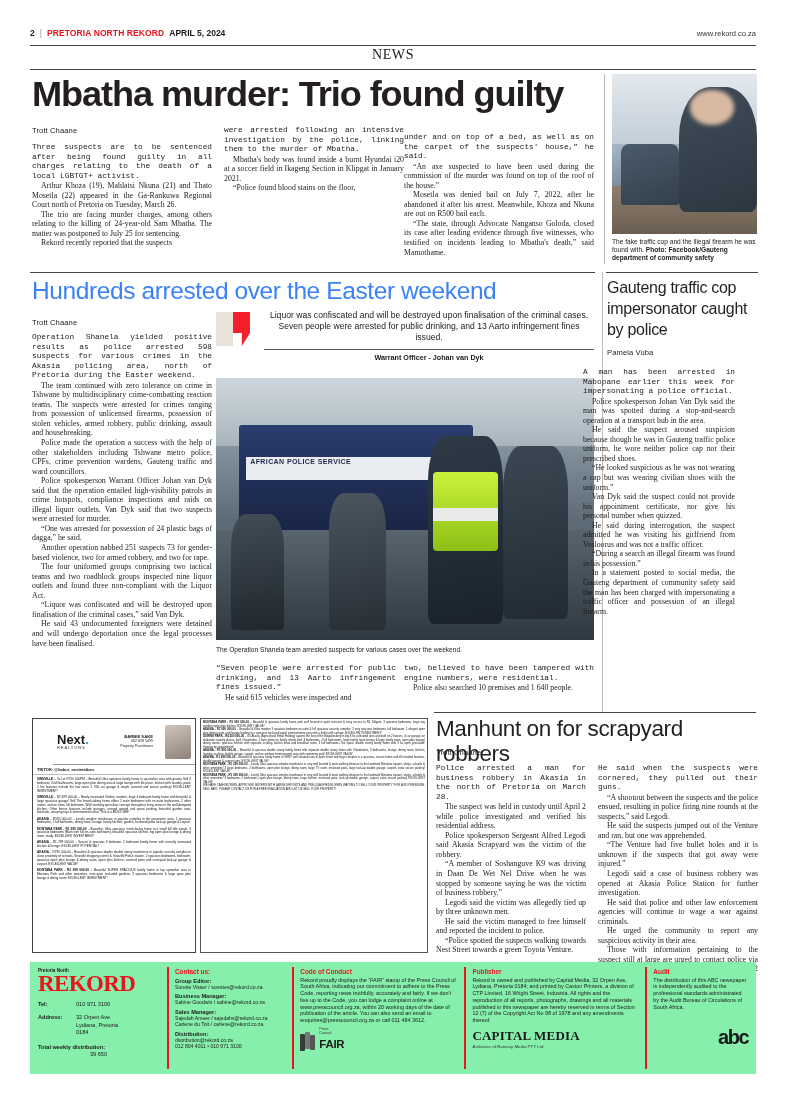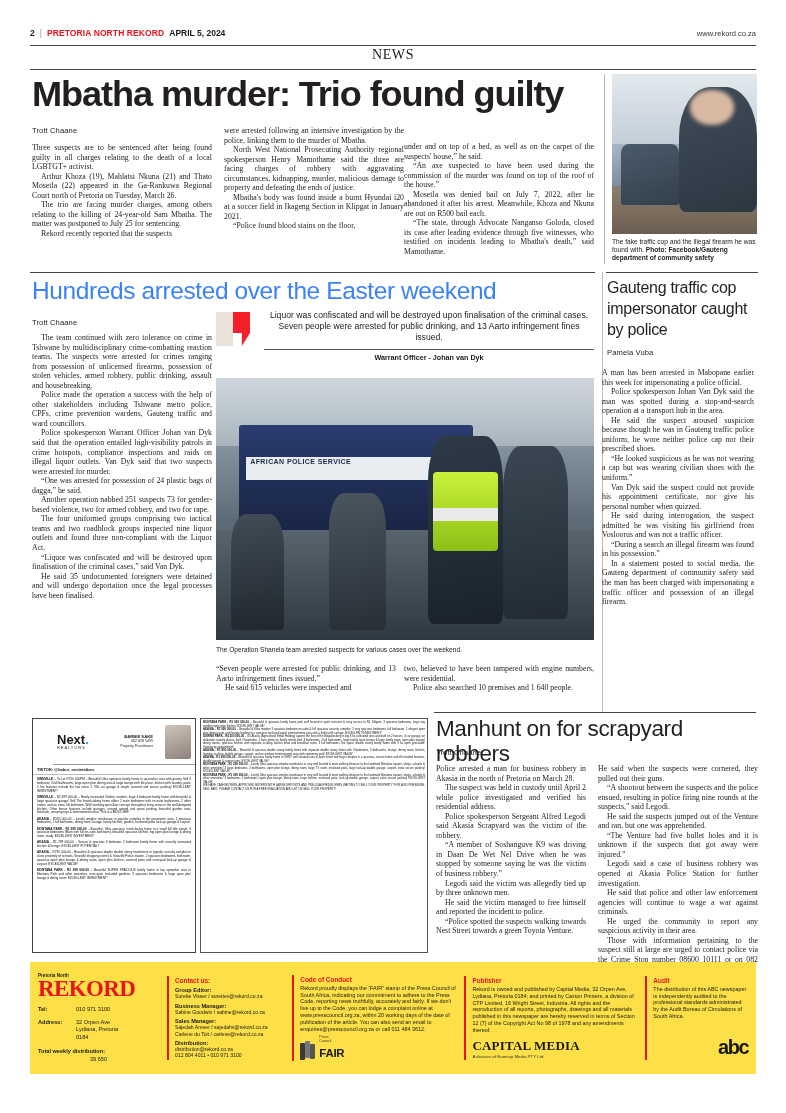--- a/index.html
+++ b/index.html
@@ -46,25 +46,25 @@
   .byline {
     font-family:"Liberation Sans", sans-serif; font-size:7.6px;
     color:#222; margin-bottom:8px; letter-spacing:.1px;
   }
   .bodycol {
     font-family:"Liberation Serif", serif;
     font-size:7.8px; line-height:9.55px; color:#1c1c1c;
     text-align:justify; hyphens:auto;
   }
   .bodycol p { margin:0; text-indent:9px; }
-  .bodycol p.first { text-indent:0; }
+  .bodycol p.first { text-indent:0;font-family:Liberation Mono, monospace; }
 
   .lead-c1 { position:absolute; left:32px;  top:126px; width:180px; }
   .lead-c2 { position:absolute; left:224px; top:126px; width:180px; }
-  .lead-c3 { position:absolute; left:404px; top:142px; width:190px; }
+  .lead-c3 { position:absolute; left:404px; top:133px; width:190px; }
 
   
   .photo-lead {
     position:absolute; left:612px; top:74px; width:145px; height:160px;
     background: linear-gradient(170deg,#cfd9e2 0%, #b9c6d2 22%, #9fb0bf 42%, #7d8fa0 60%, #6b7c8c 78%, #5d6e7e 100%);
     overflow:hidden;
   }
   .pl-window { position:absolute; left:0; top:0; width:100%; height:44%;
     background:linear-gradient(180deg,#e3e9ee,#c3ced8); }
   .pl-dash { position:absolute; left:0; bottom:0; width:100%; height:30%;
@@ -182,21 +182,21 @@
   
   .rcol-divider { position:absolute; left:602px; top:272px; width:1px; height:440px; background:#bbb; }
   .rule-sec3 { left:606px; top:272px; width:152px; height:1px; background:#444; }
   .sec3-head {
     position:absolute; left:607px; top:277px; width:155px;
     font-family:"Liberation Sans", sans-serif;
     font-weight:400; font-size:16px; line-height:21px;
     letter-spacing:-.3px; color:#231f20;
   }
   .sec3-byline { position:absolute; left:607px; top:348px; }
-  .sec3-body { position:absolute; left:602px; top:368px; width:152px; }
+  .sec3-body { position:absolute; left:583px; top:368px; width:152px; }
 
   
   .rule-sec4 { left:434px; top:712px; width:322px; height:1px; background:#444; }
   .sec4-head {
     position:absolute; left:436px; top:716px; width:325px;
     font-family:"Liberation Sans", sans-serif;
     font-weight:400; font-size:22.5px; line-height:25px;
     letter-spacing:-.4px; color:#231f20;
   }
   .sec4-byline { position:absolute; left:436px; top:748px; }
@@ -242,23 +242,22 @@
   .ad-body { padding:3px 4px; }
   .ad-line {
     font-family:"Liberation Sans", sans-serif; font-size:3.1px; line-height:3.9px;
     color:#111; text-align:justify; margin-bottom:2.2px;
   }
   .ad-line b { font-weight:700; }
 
   
   .footer {
     position:absolute; left:30px; top:962px; width:726px; height:112px;
-    background:#fde047;
+    background:#86efac;
     display:flex;
-    align-items:center;
   }
   .fcol { padding:6px 8px; position:relative; }
   .fcol + .fcol:before {
     content:""; position:absolute; left:0; top:5px; bottom:5px; width:1.6px; background:#e8151c;
   }
   .f1 { width:140px; }
   .f2 { width:128px; }
   .f3 { width:176px; }
   .f4 { width:185px; }
   .f5 { width:113px; }
@@ -346,21 +345,20 @@
     <div class="bodycol">
         <p class="first">Three suspects are to be sentenced after being found guilty in all charges relating to the death of a local LGBTGT+ activist.</p>
         <p>Arthur Khoza (19), Mahlatsi Nkuna (21) and Thato Mosetla (22) appeared in the Ga-Rankuwa Regional Court north of Pretoria on Tuesday, March 26.</p>
         <p>The trio are facing murder charges, among others relating to the killing of 24-year-old Sam Mbatha. The matter was postponed to July 25 for sentencing.</p>
         <p>Rekord recently reported that the suspects</p>
       </div>
   </div>
   <div class="lead-c2">
     <div class="bodycol">
         <p class="first">were arrested following an intensive investigation by the police, linking them to the murder of Mbatha.</p>
-        <p>North West National Prosecuting Authority regional spokesperson Henry Mamothame said the three are facing charges of robbery with aggravating circumstances, kidnapping, murder, malicious damage to property and defeating the ends of justice.</p>
         <p>Mbatha's body was found inside a burnt Hyundai i20 at a soccer field in Ikageng Section in Klipgat in January 2021.</p>
         <p>“Police found blood stains on the floor,</p>
       </div>
   </div>
   <div class="lead-c3">
     <div class="bodycol">
         <p class="first">under and on top of a bed, as well as on the carpet of the suspects' house,” he said.</p>
         <p>“An axe suspected to have been used during the commission of the murder was found on top of the roof of the house.”</p>
         <p>Mosetla was denied bail on July 7, 2022, after he abandoned it after his arrest. Meanwhile, Khoza and Nkuna are out on R500 bail each.</p>
         <p>“The state, through Advocate Nanganso Goloda, closed its case after leading evidence through five witnesses, who testified on incidents leading to Mbatha's death,” said Mamothame.</p>
@@ -376,28 +374,29 @@
   </div>
   <div class="caption cap-lead">
     <span>The fake traffic cop and the illegal firearm he was found with. </span><b>Photo: Facebook/Gauteng department of community safety</b>
   </div>
 
   <div class="rule rule-sec2"></div>
   <div class="sec2-head">Hundreds arrested over the Easter weekend</div>
   <div class="byline sec2-byline">Trott Chaane</div>
   <div class="sec2-c1">
     <div class="bodycol">
+        <p class="first">Operation Shanela yielded positive results as police arrested 598 suspects for various crimes in the Akasia policing area, north of Pretoria during the Easter weekend.</p>
         <p>The team continued with zero tolerance on crime in Tshwane by multidisciplinary crime-combatting reaction teams. The suspects were arrested for crimes ranging from possession of unlicensed firearms, possession of stolen vehicles, armed robbery, public drinking, assault and housebreaking.</p>
         <p>Police made the operation a success with the help of other stakeholders including Tshwane metro police, CPFs, crime prevention wardens, Gauteng traffic and ward councillors.</p>
         <p>Police spokesperson Warrant Officer Johan van Dyk said that the operation entailed high-visibility patrols in crime hotspots, compliance inspections and raids on illegal liquor outlets. Van Dyk said that two suspects were arrested for murder.</p>
         <p>“One was arrested for possession of 24 plastic bags of dagga,” he said.</p>
         <p>Another operation nabbed 251 suspects 73 for gender-based violence, two for armed robbery, and two for rape.</p>
         <p>The four uniformed groups comprising two tactical teams and two roadblock groups inspected nine liquor outlets and found three non-compliant with the Liquor Act.</p>
         <p>“Liquor was confiscated and will be destroyed upon finalisation of the criminal cases,” said Van Dyk.</p>
-        <p>He said 35 undocumented foreigners were detained and will undergo deportation once the legal processes have been finalised.</p>
+        <p>He said 43 undocumented foreigners were detained and will undergo deportation once the legal processes have been finalised.</p>
       </div>
   </div>
 
   <div class="quoteblock">
     <div class="qmark">
       <div class="qb"></div>
         <div class="qr"></div>
     </div>
     <div class="qtext">Liquor was confiscated and will be destroyed upon finalisation of the criminal cases. Seven people were arrested for public drinking, and 13 Aarto infringement fines issued.</div>
     <div class="qrule"></div>

